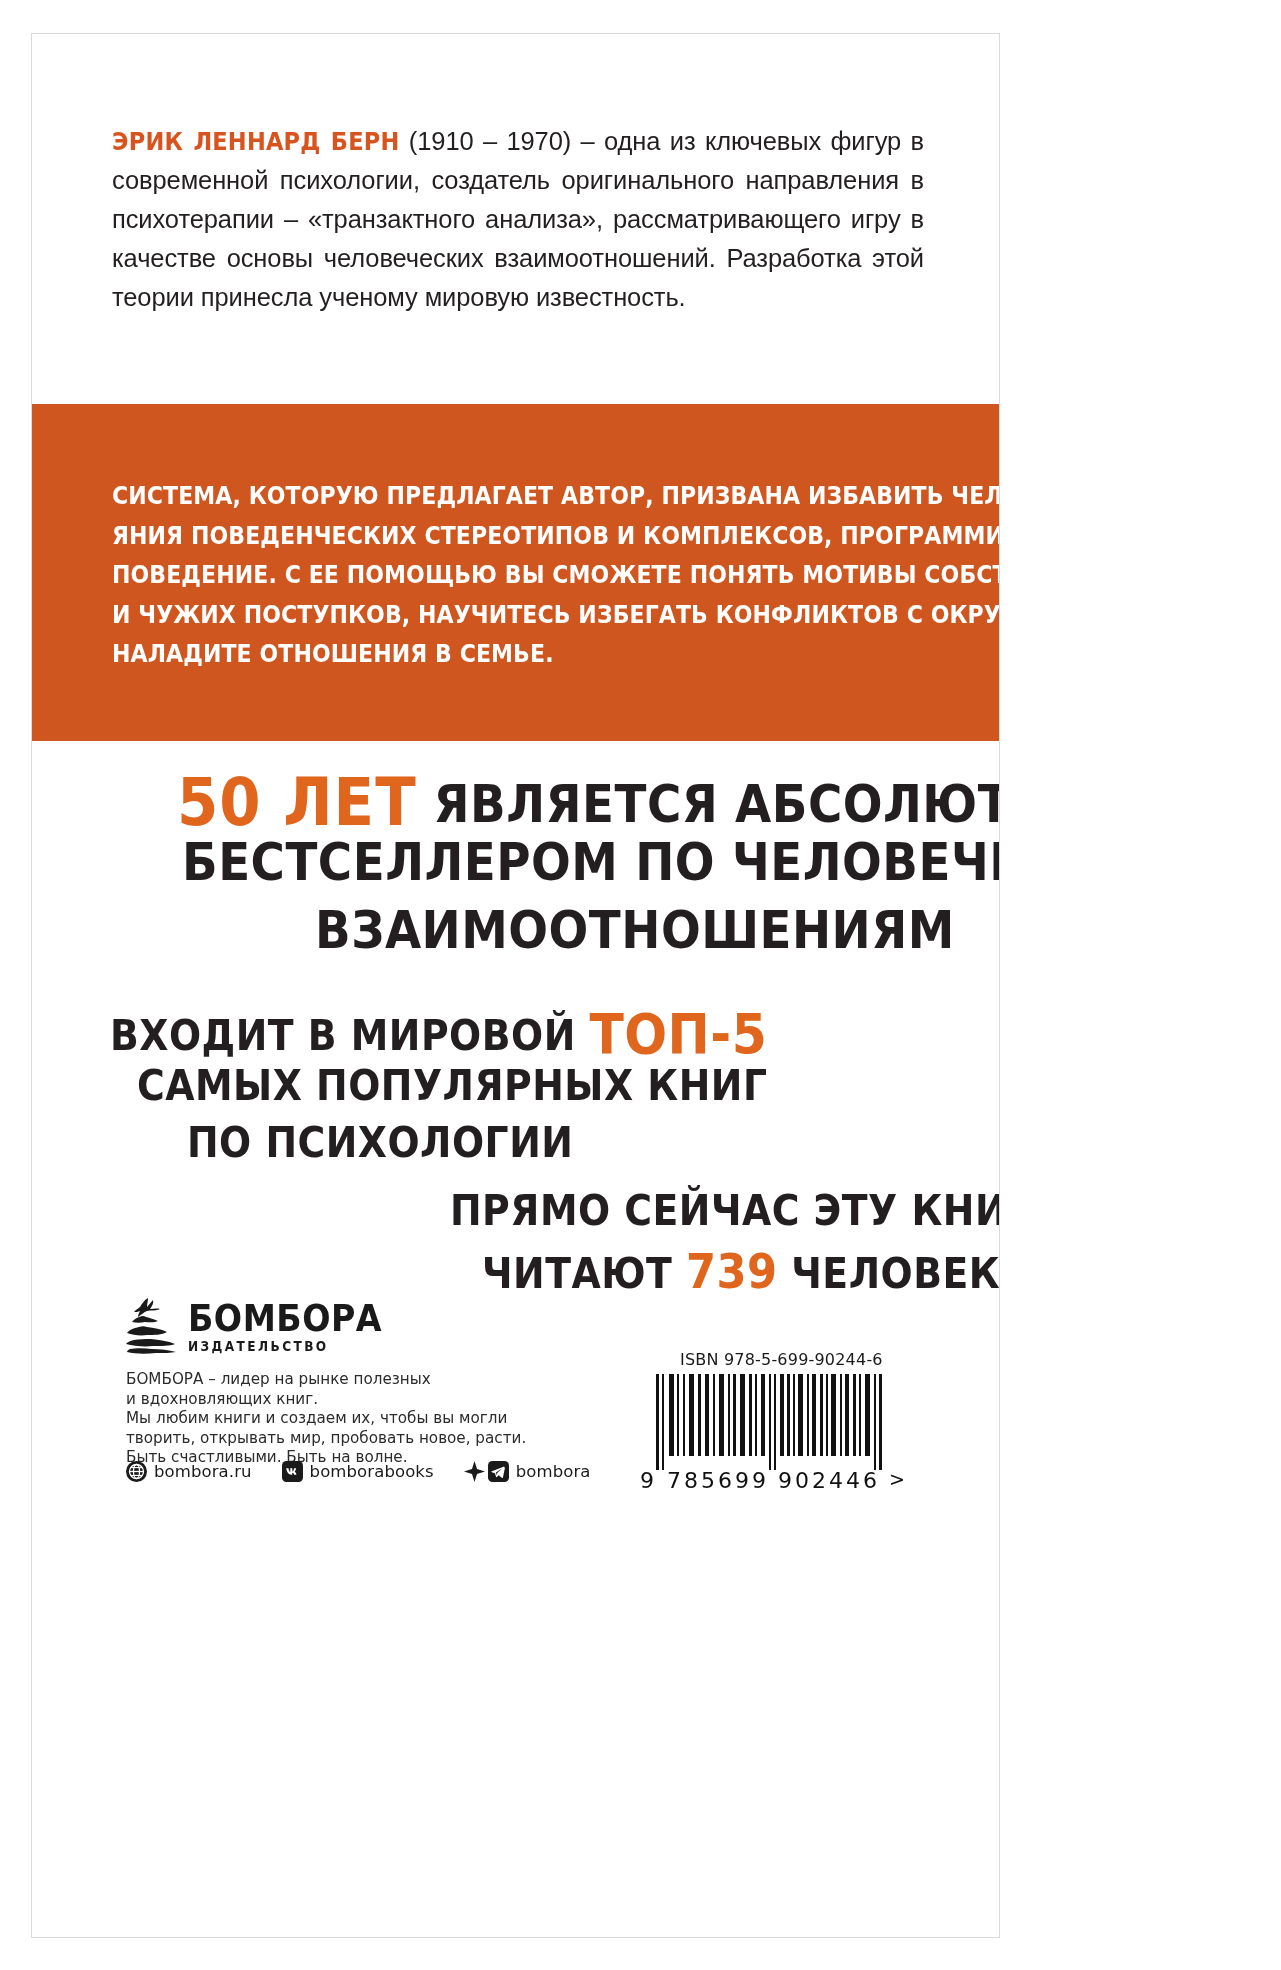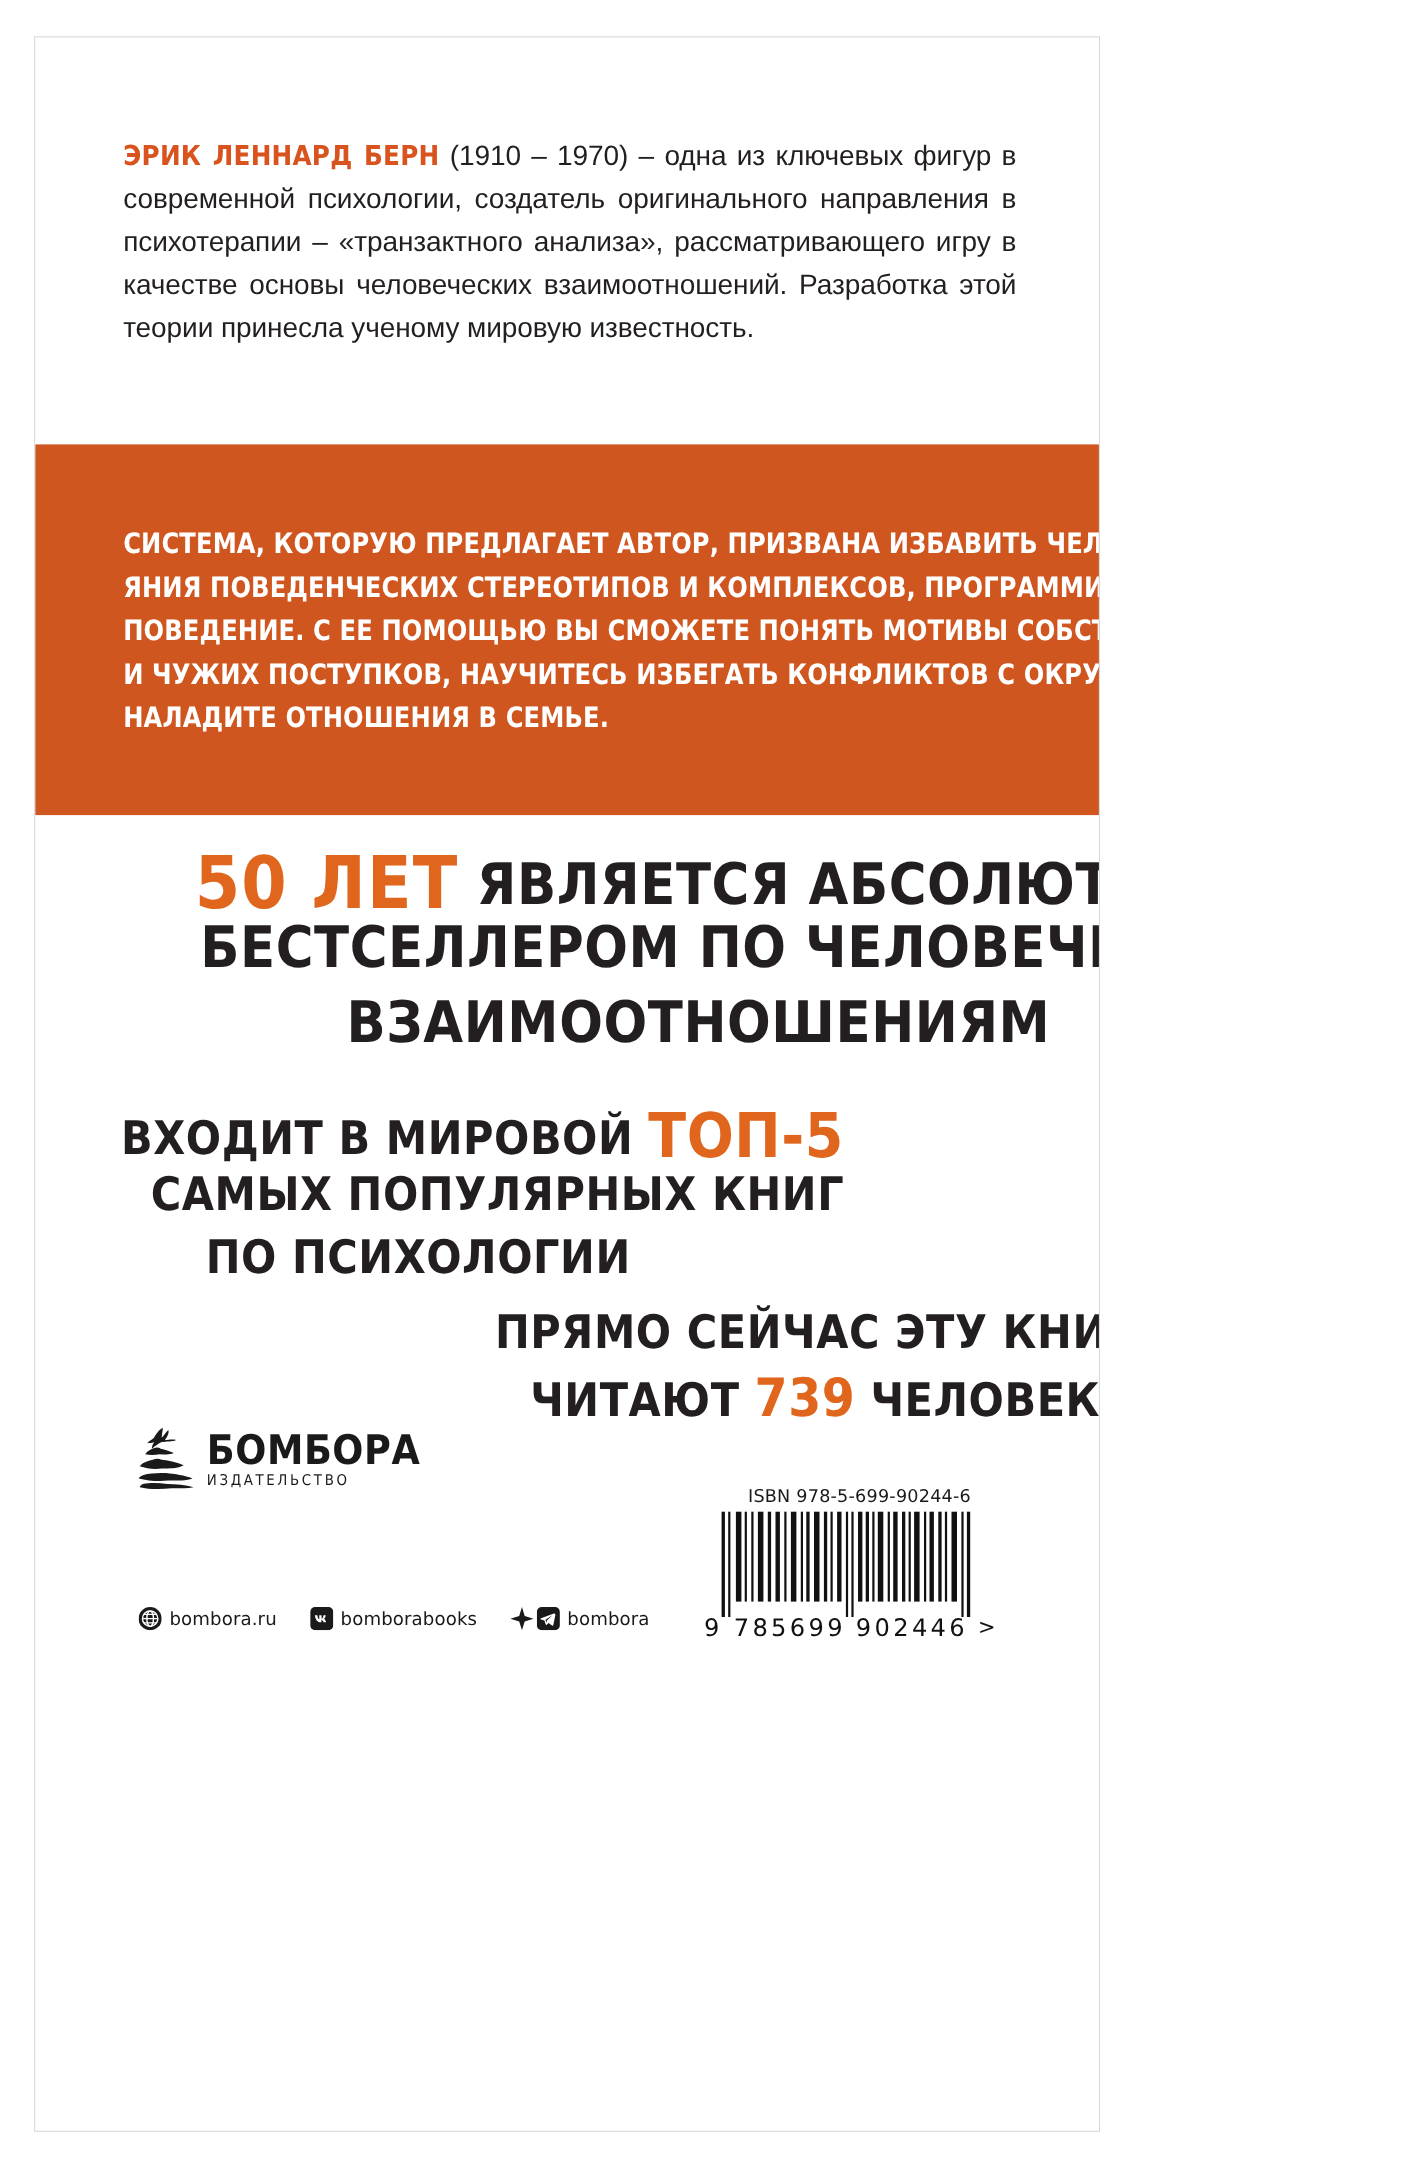--- a/index.html
+++ b/index.html
@@ -134,21 +134,21 @@
   .logo-word {
     font-size: 37px;
     font-weight: bold;
     letter-spacing: 0.5px;
     color: #1a1a1a;
     line-height: 38px;
     font-family: "DejaVu Sans Condensed", "Liberation Sans Narrow", "Liberation Sans", sans-serif;
   }
   .logo-sub {
     font-size: 13.5px;
-    font-weight: normal;
+    font-weight: bold;
     letter-spacing: 2.4px;
     color: #1a1a1a;
     line-height: 16px;
     font-family: "DejaVu Sans Condensed", "Liberation Sans Narrow", "Liberation Sans", sans-serif;
   }
 
   .pub-desc {
     position: absolute;
     left: 80px;
     top: 74px;
@@ -267,20 +267,27 @@
           <path fill="#1a1a1a" d="M13 31 C8 32 3 34 1 37 C7 39 14 40 21 39 C28 39 36 39 41 36 C35 33 28 32 21 31 C18 30 16 30 13 31 Z"></path>
           <path fill="#1a1a1a" d="M8 44 C4 45 1 46 0 48 C8 50 18 51 27 50 C35 50 44 50 49 48 C42 45 33 44 25 43 C19 43 13 43 8 44 Z"></path>
           <path fill="#1a1a1a" d="M4 53 C2 54 1 55 1 56 C9 58 20 58 30 57 C38 57 45 57 50 56 C43 54 34 53 26 53 C18 52 10 52 4 53 Z"></path>
         </svg>
         <div class="logo-text-wrap">
           <div class="logo-word">БОМБОРА</div>
           <div class="logo-sub">ИЗДАТЕЛЬСТВО</div>
         </div>
       </div>
 
+      <div class="pub-desc">
+        <span>БОМБОРА – лидер на рынке полезных</span>
+        <span>и вдохновляющих книг.</span>
+        <span>Мы любим книги и создаем их, чтобы вы могли</span>
+        <span>творить, открывать мир, пробовать новое, расти.</span>
+        <span>Быть счастливыми. Быть на волне.</span>
+      </div>
 
       <div class="socials">
         <div class="social">
           <svg class="sic" viewBox="0 0 21 21">
             <circle cx="10.5" cy="10.5" r="10.5" fill="#1a1a1a"></circle>
             <circle cx="10.5" cy="10.5" r="7" fill="none" stroke="#fff" stroke-width="1.3"></circle>
             <ellipse cx="10.5" cy="10.5" rx="3" ry="7" fill="none" stroke="#fff" stroke-width="1.3"></ellipse>
             <line x1="3.5" y1="10.5" x2="17.5" y2="10.5" stroke="#fff" stroke-width="1.3"></line>
             <line x1="4.6" y1="6.6" x2="16.4" y2="6.6" stroke="#fff" stroke-width="1.1"></line>
             <line x1="4.6" y1="14.4" x2="16.4" y2="14.4" stroke="#fff" stroke-width="1.1"></line>

